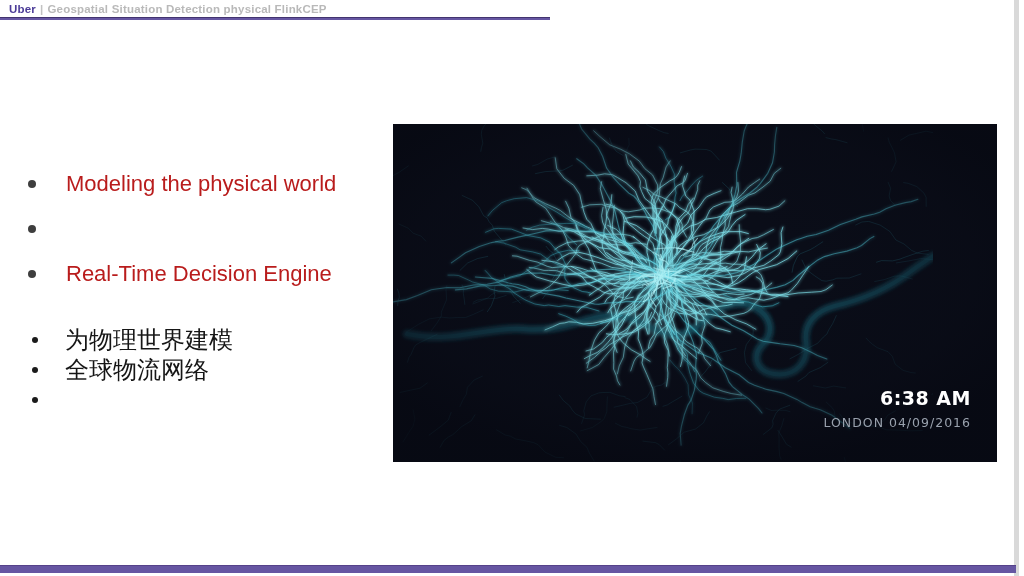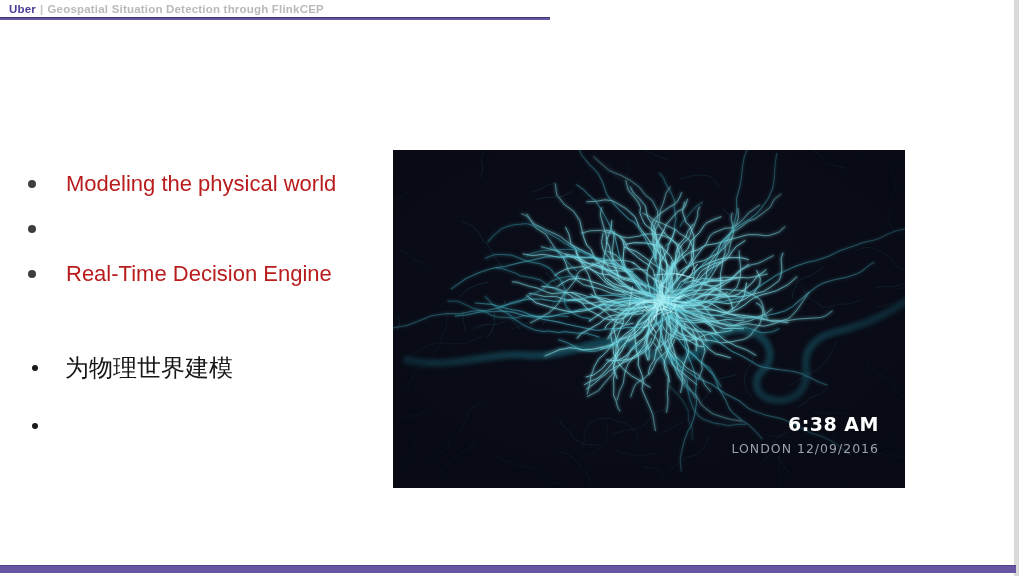--- a/index.html
+++ b/index.html
@@ -17,45 +17,45 @@
   .page-title { position:absolute; left:27px; top:64px; font-size:35px; font-weight:bold; letter-spacing:-.3px; color:#151515; }
 
   
   .bullets-en { position:absolute; left:28px; top:161px; list-style:none; }
   .bullets-en li { display:flex; align-items:center; height:45px; }
   .bullets-en .dot { width:8px; height:8px; border-radius:50%; background:#3e3e3e; margin-right:30px; flex:none; }
   .bullets-en .txt { font-family:Liberation Sans, sans-serif; font-size:22px; color:#b91c1c; }
 
   
   .bullets-zh { position:absolute; left:28px; top:325px; list-style:none; }
-  .bullets-zh li { display:flex; align-items:center; height:30px;margin-top:28px; }
+  .bullets-zh li { display:flex; align-items:center; height:30px; }
   .bullets-zh .dot { width:6px; height:6px; border-radius:50%; background:#1a1a1a; margin-left:4px; margin-right:27px; flex:none; }
   .bullets-zh .txt { font-family:"Liberation Serif","DejaVu Serif",serif; font-size:24px; color:#161616; }
 
   
-  .map-panel { position:absolute; left:393px; top:150px; width:512px; height:338px; background:#0a0d18; overflow:hidden; }
+  .map-panel { position:absolute; left:393px; top:124px; width:604px; height:338px; background:#0a0d18; overflow:hidden; }
   .map-panel svg { position:absolute; left:0; top:0; }
   .map-vignette { position:absolute; inset:0; pointer-events:none;
     background:radial-gradient(ellipse 62% 58% at 49% 44%, rgba(10,13,24,0) 30%, rgba(8,10,20,.45) 75%, rgba(6,8,17,.7) 100%); }
   .clock-time { position:absolute; right:26px; top:263px; font-family:"DejaVu Sans","Liberation Sans",sans-serif;
     font-size:19px; font-weight:bold; color:#ffffff; letter-spacing:.5px; z-index:3; }
   .clock-date { position:absolute; right:26px; top:291px; font-family:"DejaVu Sans","Liberation Sans",sans-serif;
     font-size:12.5px; color:#99a1ad; letter-spacing:1px; z-index:3; }
 
   
   .right-border { position:absolute; left:1014px; top:0; width:5px; height:576px; background:#d9d9d9; }
   .bottom-bar { position:absolute; left:0; top:565px; width:1016px; height:8px; background:var(--accent,#6656a2); border-top:1px solid #55428a; }
 </style>
 </head>
 <body>
 
 <div class="slide">
 
   <div class="deck-header">
-    <span class="brand">Uber</span><span class="sep">|</span><span class="deck-title">Geospatial Situation Detection through FlinkCEP</span>
+    <span class="brand">Uber</span><span class="sep">|</span><span class="deck-title">Geospatial Situation Detection physical FlinkCEP</span>
   </div>
   <div class="header-rule"></div>
 
 
   <ul class="bullets-en">
     <li>
       <span class="dot"></span>
       <span class="txt">Modeling the physical world</span>
     </li>
     <li>
@@ -64,20 +64,24 @@
     <li>
       <span class="dot"></span>
       <span class="txt">Real-Time Decision Engine</span>
     </li>
   </ul>
 
   <ul class="bullets-zh">
     <li>
       <span class="dot"></span>
       <span class="txt">为物理世界建模</span>
+    </li>
+    <li>
+      <span class="dot"></span>
+      <span class="txt">全球物流网络</span>
     </li>
     <li>
       <span class="dot"></span>
     </li>
   </ul>
 
   <div class="map-panel">
     <svg id="map-svg" width="540" height="338" viewBox="0 0 540 338">
         <defs>
           <filter id="blur1" x="-20%" y="-20%" width="140%" height="140%">
@@ -533,19 +537,19 @@
           <path d="M268.0 151.9 L270.0 146.5 L269.5 142.7" fill="none" stroke="#aef0f5" stroke-width="1.1" stroke-opacity="0.4577370559796691" stroke-linecap="round"></path>
           <path d="M268.1 152.4 L265.1 155.5 L258.6 159.2 L253.2 161.8" fill="none" stroke="#aef0f5" stroke-width="1.1" stroke-opacity="0.6738916162401438" stroke-linecap="round"></path>
           <path d="M268.3 153.3 L264.9 157.2 L264.3 163.6 L260.7 166.8" fill="none" stroke="#aef0f5" stroke-width="1.1" stroke-opacity="0.7124081701040268" stroke-linecap="round"></path>
           <path d="M268.1 151.5 L267.7 146.2 L266.6 140.8" fill="none" stroke="#aef0f5" stroke-width="1.1" stroke-opacity="0.6621383807621897" stroke-linecap="round"></path>
           <path d="M266.5 152.3 L271.8 148.3 L277.3 143.9" fill="none" stroke="#aef0f5" stroke-width="1.1" stroke-opacity="0.5142550389282405" stroke-linecap="round"></path>
           <path d="M280.0 150.9 L285.5 151.9 L293.8 152.8" fill="none" stroke="#aef0f5" stroke-width="1.1" stroke-opacity="0.7489514094777405" stroke-linecap="round"></path>
         </g>
       </svg>
     <div class="map-vignette"></div>
     <div class="clock-time">6:38 AM</div>
-    <div class="clock-date">LONDON 12/09/2016</div>
+    <div class="clock-date">LONDON 04/09/2016</div>
   </div>
 
   <div class="right-border"></div>
   <div class="bottom-bar"></div>
 
 </div>
 
 </body></html>

